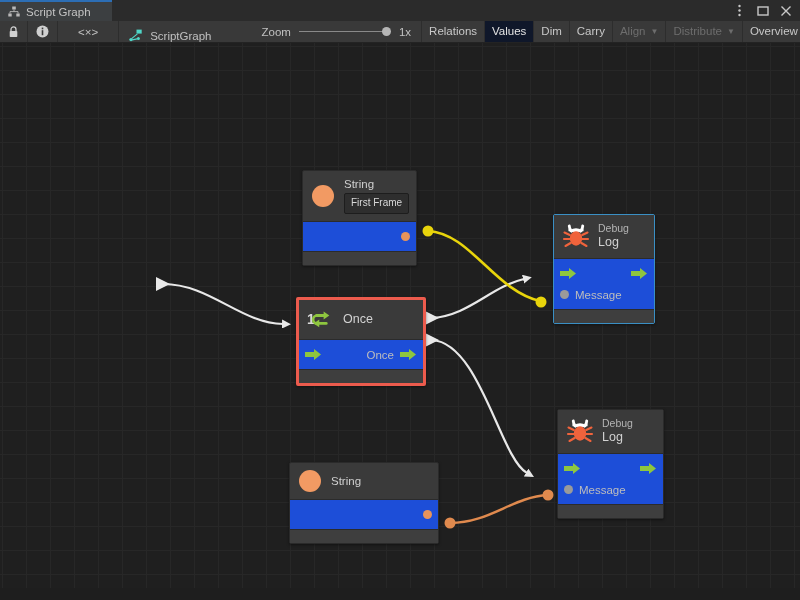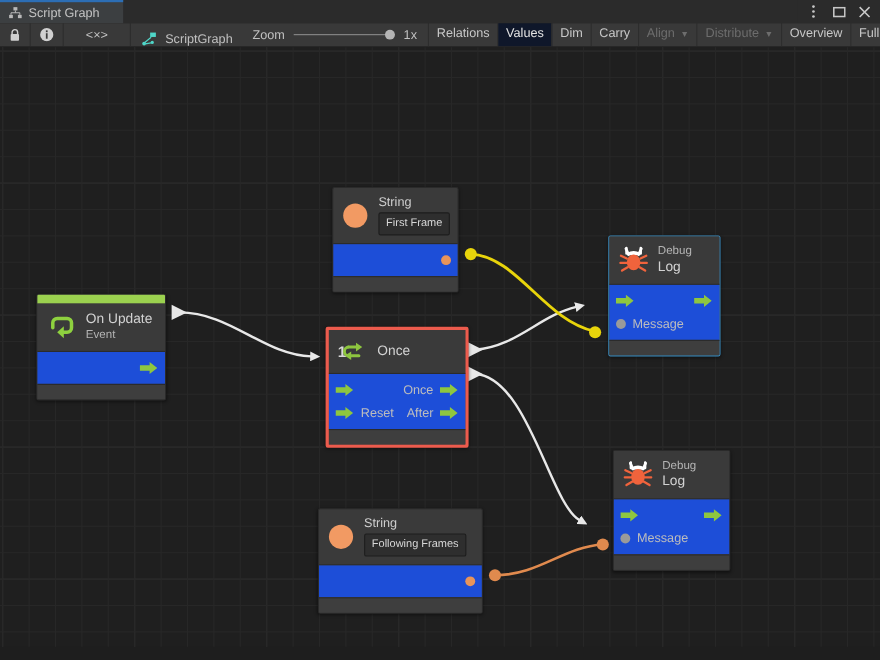--- a/index.html
+++ b/index.html
@@ -87,20 +87,21 @@
   .tb-btn.disabled { color: #6d6d6d; }
   .tb-btn .caret { margin-left: 5px; font-size: 8px; position: relative; top: 0px; }
   .breadcrumb {
     display: flex; align-items: flex-end; gap: 7px;
     padding: 0 14px 0 10px;
   }
   .zoomgroup {
     display: flex; align-items: center; gap: 8px;
     padding: 0 10px 0 4px;
     border-right: 1px solid #2d2d2d;
+    margin-left: 32px;
   }
   .zoom-track {
     position: relative;
     width: 92px; height: 11px;
     display: flex; align-items: center;
   }
   .zoom-line { width: 100%; height: 1px; background: #8a8a8a; }
   .zoom-knob {
     position: absolute; right: 0; top: 1px;
     width: 9px; height: 9px; border-radius: 50%;
@@ -345,46 +346,20 @@
         <circle cx="541" cy="259" r="5.5" fill="#e8d40b"></circle>
       </g>
 
       <g>
         <path d="M450,480 C490,480 512,454 548,452" stroke="#e08a4e" stroke-width="2.4" fill="none"></path>
         <circle cx="450" cy="480" r="5.5" fill="#e08a4e"></circle>
         <circle cx="548" cy="452" r="5.5" fill="#e08a4e"></circle>
       </g>
     </svg>
 
-    <div class="node" style="left:33px; top:224px; width:118px;">
-      <div class="node-accent"></div>
-      <div class="node-head tall">
-        <span class="node-icon">
-          <svg class="ico" width="27" height="27" viewBox="0 0 27 27">
-            <path d="M5 14 V9.5 A4 4 0 0 1 9 5.5 H18 A4 4 0 0 1 22 9.5 V14
-                     A4 4 0 0 1 18 18 H13" fill="none" stroke="#8ed13f" stroke-width="3.2" stroke-linecap="round"></path>
-            <path d="M15 12.5 L9 18 L15 23.5 Z" fill="#8ed13f"></path>
-          </svg>
-        </span>
-        <span class="node-titles">
-          <span class="node-title">On Update</span>
-          <span class="node-sub">Event</span>
-        </span>
-      </div>
-      <div class="node-body">
-        <div class="port-row">
-          <span class="port-right">
-            <svg class="ico" width="17" height="13" viewBox="0 0 17 13">
-              <path d="M0,4 H9 V1 L16,6.5 L9,12 V9 H0 Z" fill="#8ec63f"></path>
-            </svg>
-          </span>
-        </div>
-      </div>
-      <div class="node-foot"></div>
-    </div>
 
     <div class="node" style="left:302px; top:127px; width:115px;">
       <div class="str-head">
         <span class="circle-orange-big"></span>
         <span class="str-titles">
           <span class="str-title">String</span>
           <span class="str-field">First Frame</span>
         </span>
       </div>
       <div class="node-body">
@@ -420,48 +395,33 @@
               <path d="M0,4 H9 V1 L16,6.5 L9,12 V9 H0 Z" fill="#8ec63f"></path>
             </svg>
           </span>
           <span class="port-right">
             <span class="port-label">Once</span>
             <svg class="ico" width="17" height="13" viewBox="0 0 17 13">
               <path d="M0,4 H9 V1 L16,6.5 L9,12 V9 H0 Z" fill="#8ec63f"></path>
             </svg>
           </span>
         </div>
-        <div class="port-row">
-          <span class="port-left">
-            <svg class="ico" width="17" height="13" viewBox="0 0 17 13">
-              <path d="M0,4 H9 V1 L16,6.5 L9,12 V9 H0 Z" fill="#8ec63f"></path>
-            </svg>
-            <span class="port-label">Reset</span>
-          </span>
-          <span class="port-right">
-            <span class="port-label">After</span>
-            <svg class="ico" width="17" height="13" viewBox="0 0 17 13">
-              <path d="M0,4 H9 V1 L16,6.5 L9,12 V9 H0 Z" fill="#8ec63f"></path>
-            </svg>
-          </span>
-        </div>
       </div>
       <div class="node-foot"></div>
     </div>
 
     <svg class="ext-tri" style="left:279px; top:334px;" width="13" height="15" viewBox="0 0 13 15">
       <path d="M1.5,1.5 L11,7.5 L1.5,13.5 Z" fill="none" stroke="#9a9a9a" stroke-width="1.3"></path>
     </svg>
 
     <div class="node" style="left:289px; top:419px; width:150px;">
       <div class="str-head">
         <span class="circle-orange-big"></span>
         <span class="str-titles">
           <span class="str-title">String</span>
-          <span class="str-field">Following Frames</span>
         </span>
       </div>
       <div class="node-body">
         <div class="port-row">
           <span class="port-right">
             <span class="dot-orange"></span>
           </span>
         </div>
       </div>
       <div class="node-foot"></div>

